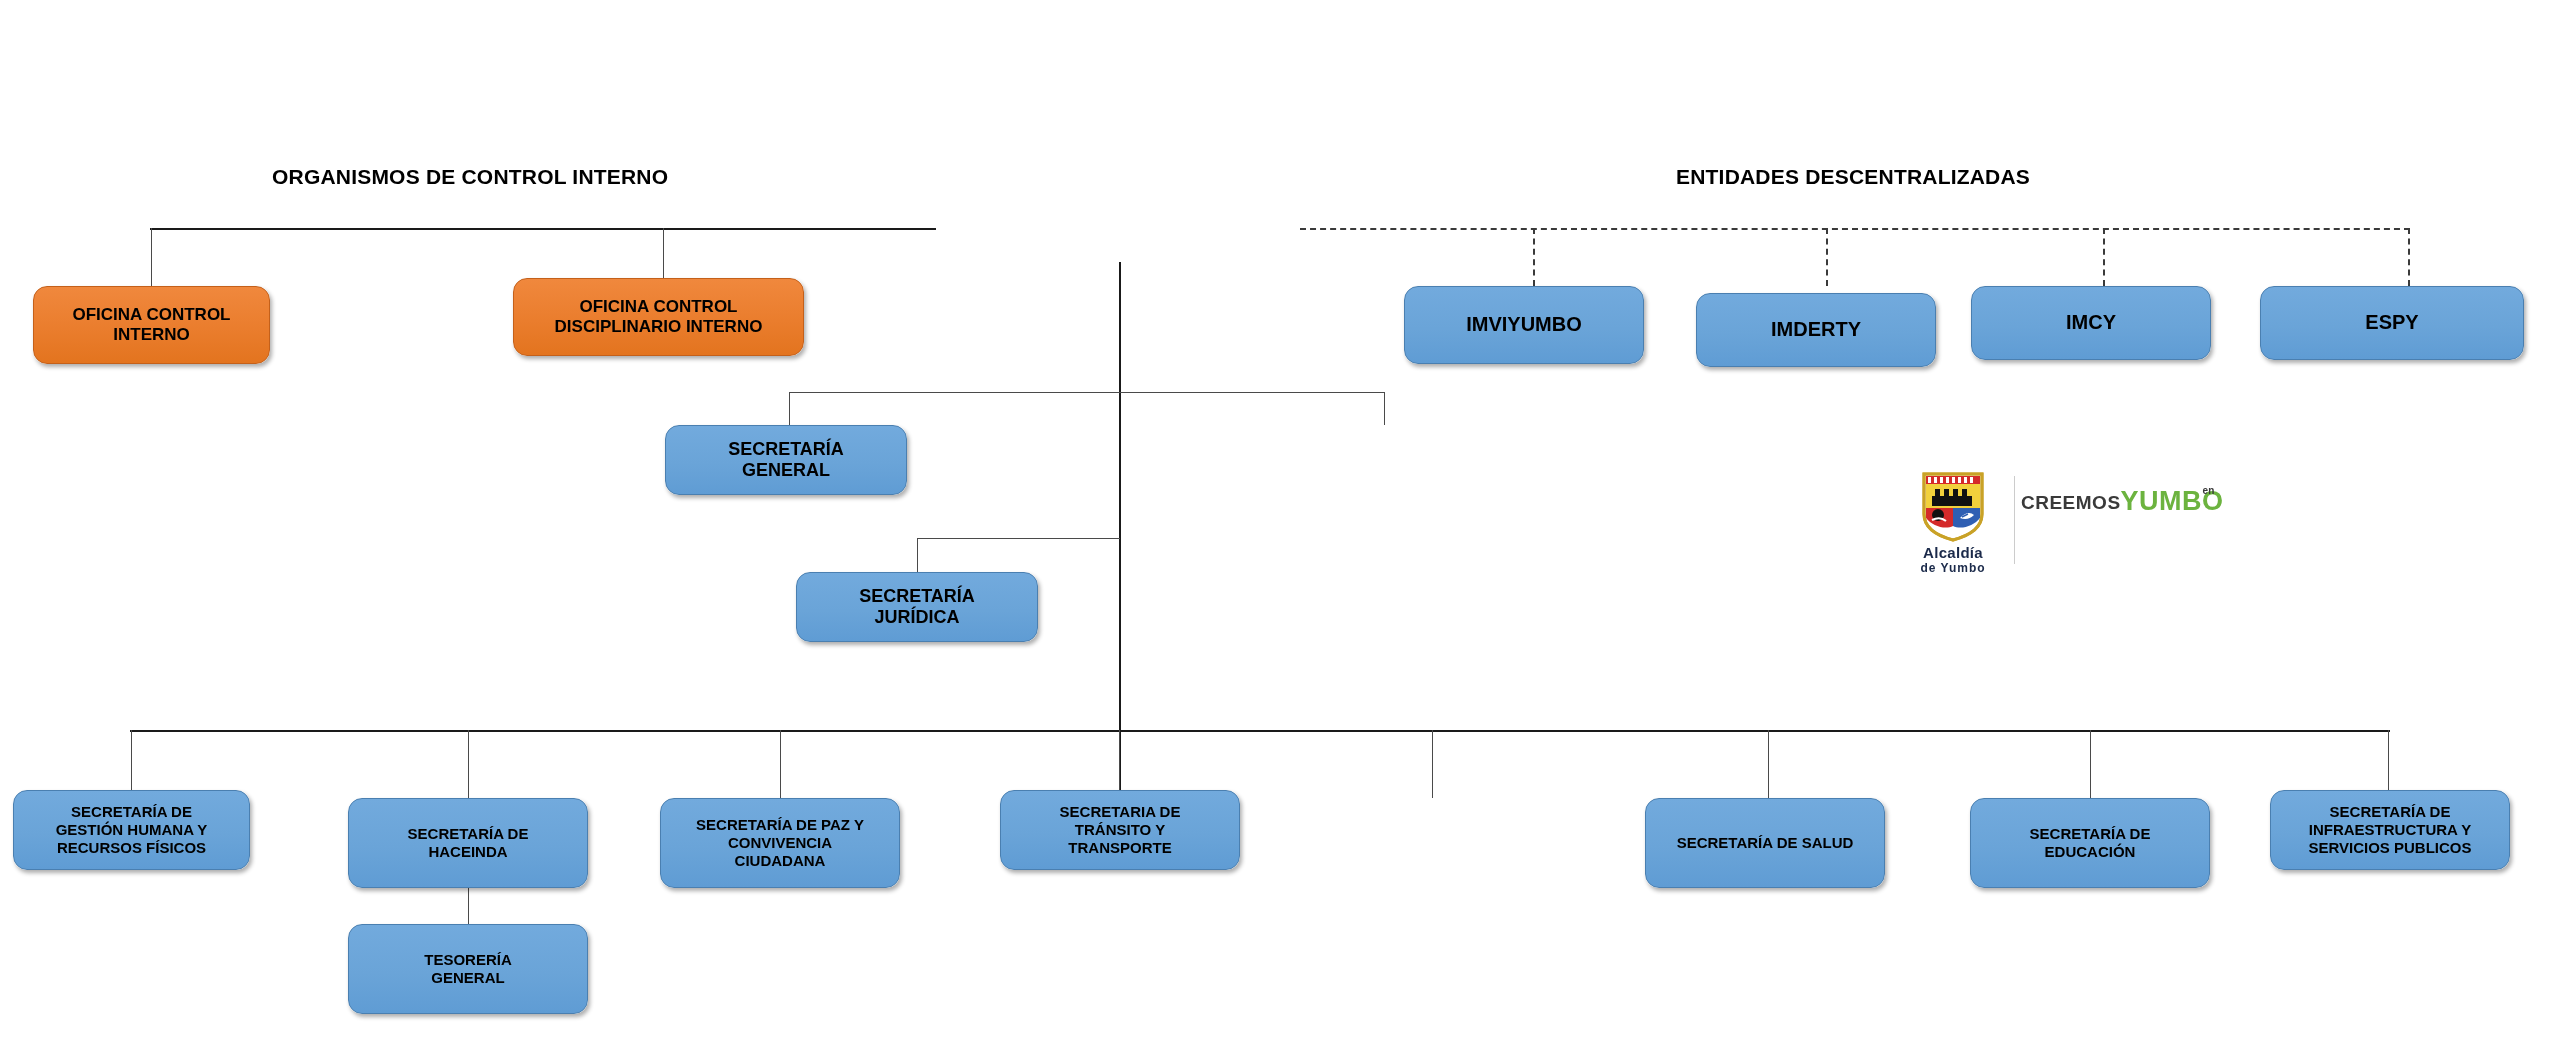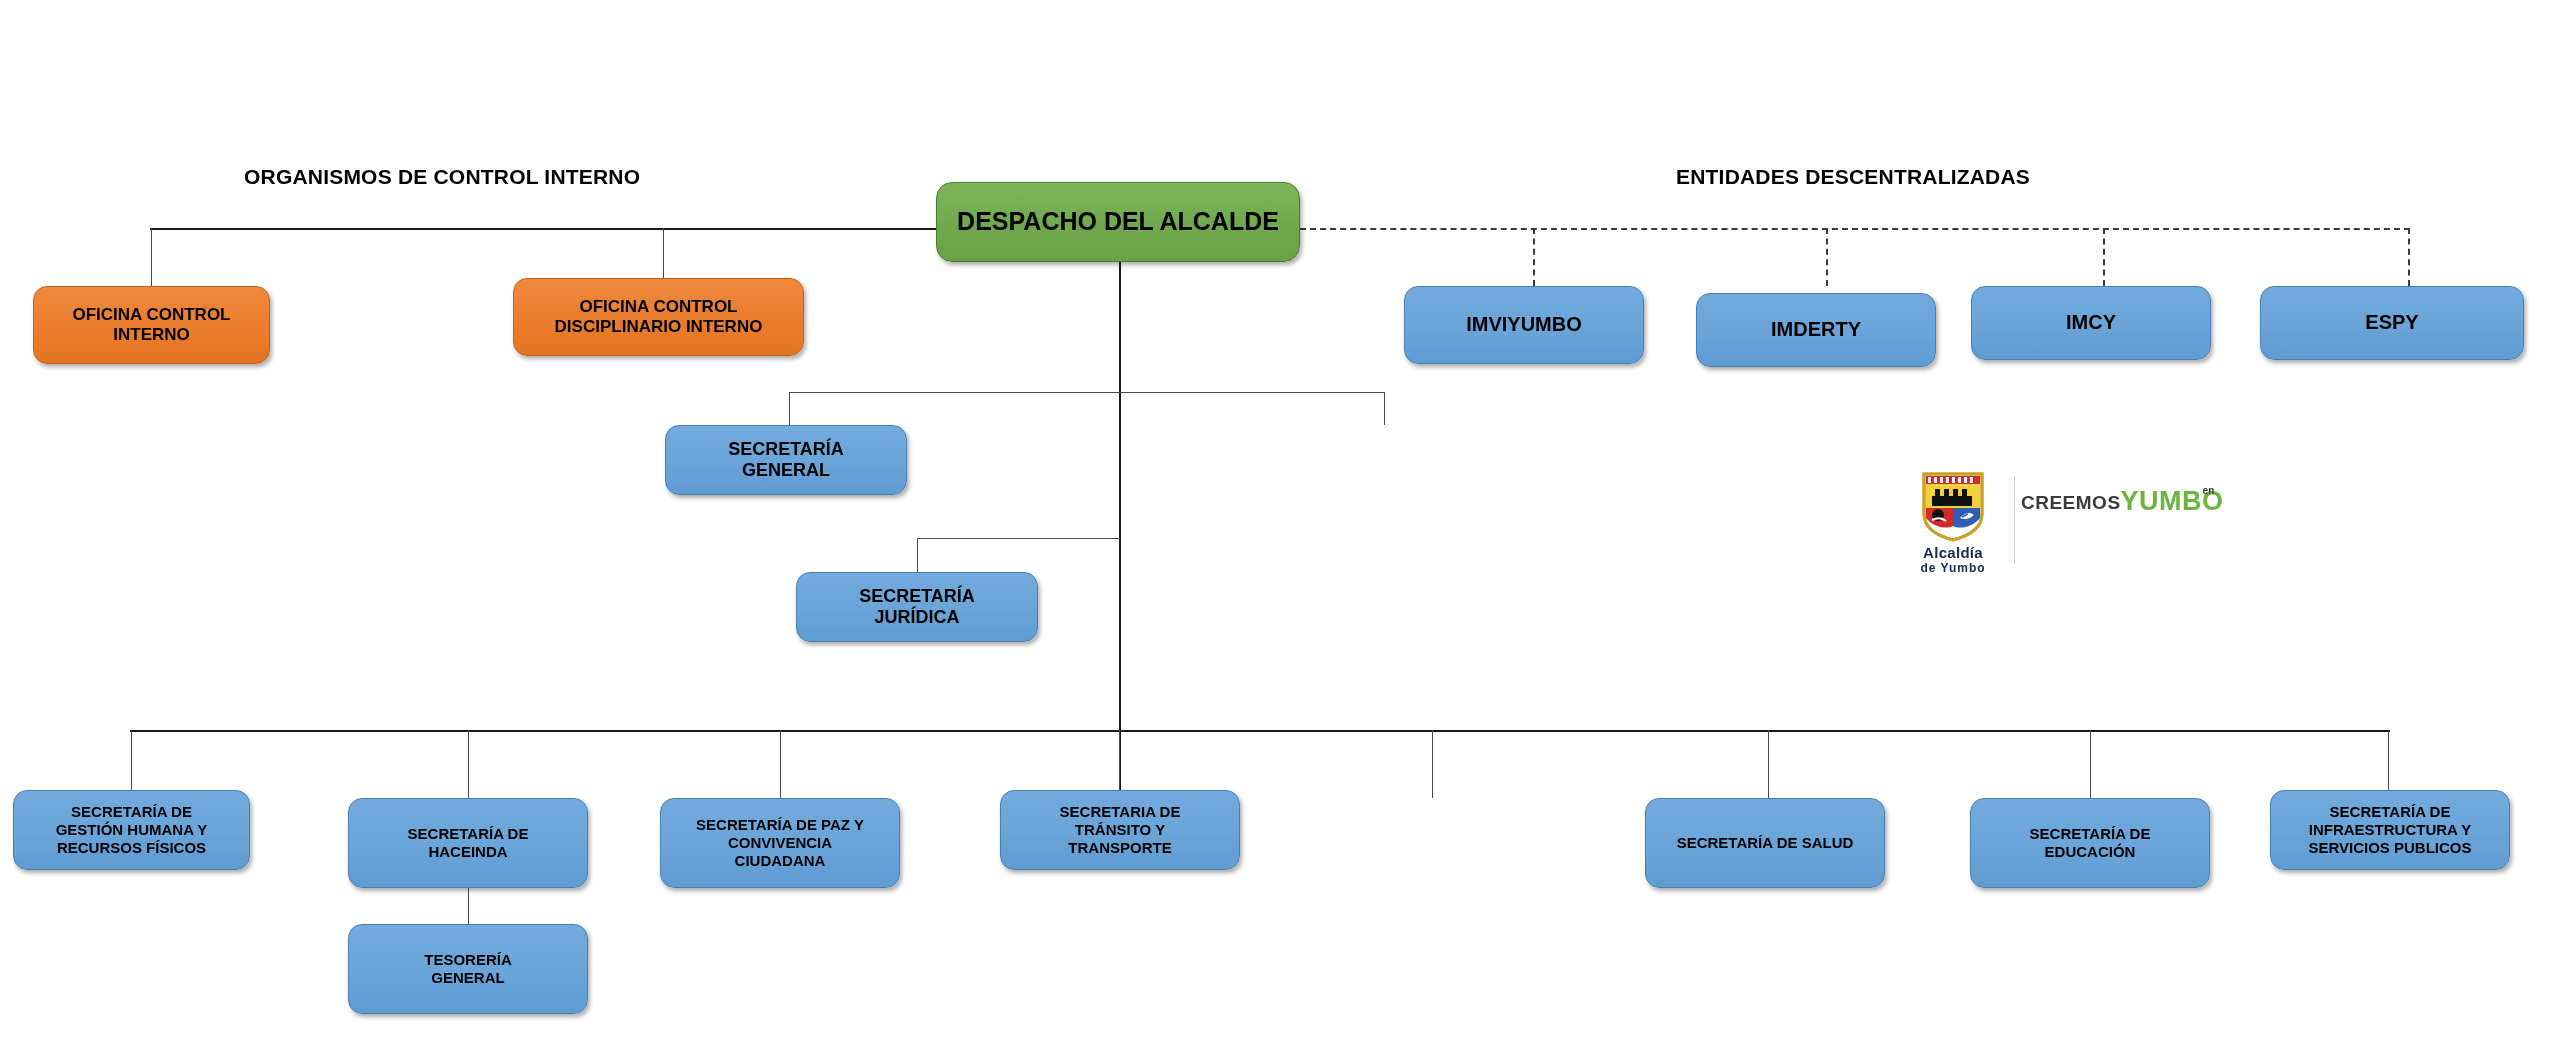--- a/index.html
+++ b/index.html
@@ -32,21 +32,21 @@
     letter-spacing: 0.2px;
   }
   .section-label {
     position: absolute;
     font-size: 21px;
     font-weight: bold;
     color: #000000;
     white-space: nowrap;
     letter-spacing: 0.2px;
   }
-  #label-control  { left: 244px;  top: 165px; }
+  #label-control  { left: 272px;  top: 165px; }
   #label-entities { left: 1676px; top: 165px; }
 
   
   .ln {
     position: absolute;
     background: #1a1a1a;
   }
   .ln.h { height: 2px; }
   .ln.v { width: 2px; }
   .ln.thin { background: #4a4a4a; }
@@ -202,21 +202,20 @@
   <div class="ln thin v" style="left:468px; top:730px; height:68px;"></div>
   <div class="ln thin v" style="left:780px; top:730px; height:68px;"></div>
   <div class="ln thin v" style="left:1119px; top:730px; height:60px;"></div>
   <div class="ln thin v" style="left:1432px; top:730px; height:68px;"></div>
   <div class="ln thin v" style="left:1768px; top:730px; height:68px;"></div>
   <div class="ln thin v" style="left:2090px; top:730px; height:68px;"></div>
   <div class="ln thin v" style="left:2388px; top:730px; height:60px;"></div>
 
   <div class="ln thin v" style="left:468px; top:888px; height:36px;"></div>
 
-  <div class="node green" style="left:936px; top:182px; width:364px; height:80px;">DESPACHO DEL ALCALDE</div>
 
   <div class="node orange" style="left:33px; top:286px; width:237px; height:78px;">OFICINA CONTROL
 INTERNO</div>
 
   <div class="node orange" style="left:513px; top:278px; width:291px; height:78px;">OFICINA CONTROL
 DISCIPLINARIO INTERNO</div>
 
   <div class="node blue ent" style="left:1404px; top:286px; width:240px; height:78px;">IMVIYUMBO</div>
 
   <div class="node blue ent" style="left:1696px; top:286px; width:240px; height:74px;margin-top:7px;">IMDERTY</div>

